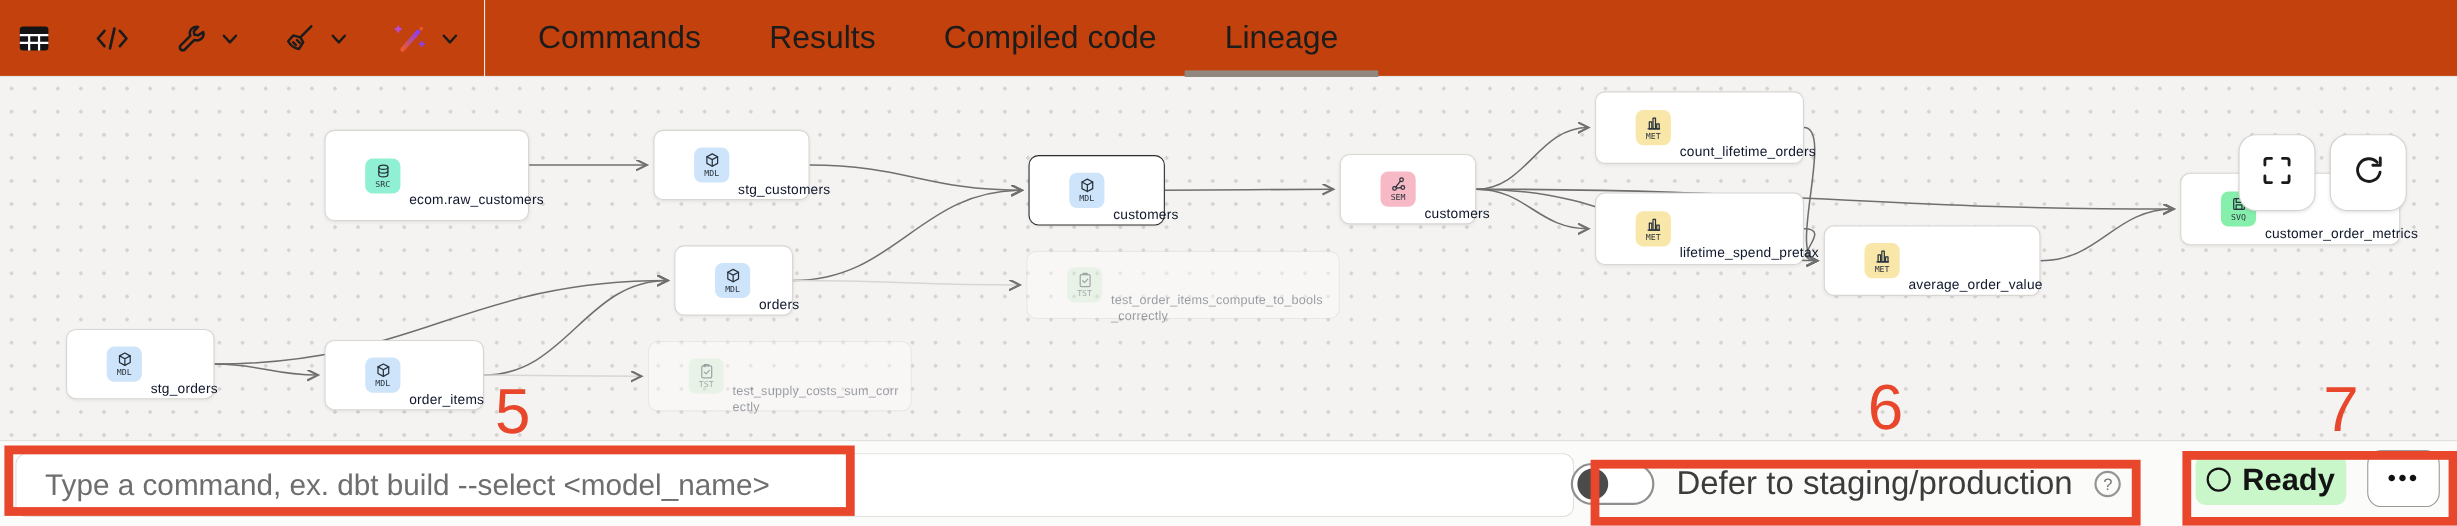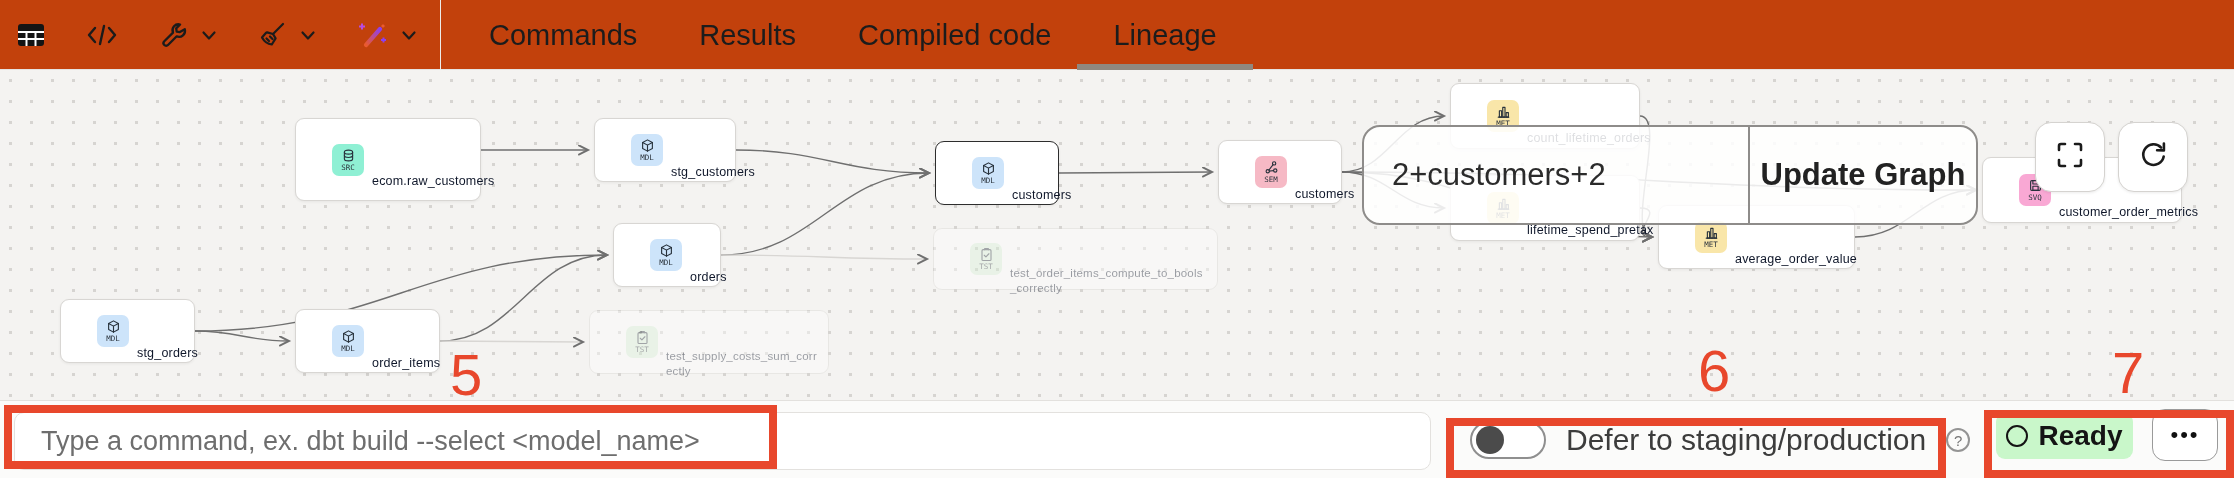--- a/index.html
+++ b/index.html
@@ -49,21 +49,21 @@
   .btn-fit { left:2035px; top:52px; }
   .btn-refresh { left:2118px; top:52px; }
 
   
   .bottombar { position:absolute; left:0; top:400px; width:2234px; height:78px; background:#fbfbfa;
     border-top:1px solid #e3e1de; }
   .cmdinput { position:absolute; left:14px; top:11px; width:1417px; height:58px; background:#fff;
     border:1px solid #e3e1de; border-radius:10px; padding-left:26px; font-size:27px; color:#555;
     font-family:"Liberation Sans","DejaVu Sans",sans-serif; outline:none; }
   .cmdinput::placeholder { color:#6e6e6e; opacity:1; }
-  .defergrp { position:absolute; left:1470px; top:0; height:78px; display:flex; align-items:center; gap:20px;text-align:center; }
+  .defergrp { position:absolute; left:1428px; top:0; height:78px; display:flex; align-items:center; gap:20px;text-align:center; }
   .toggle { width:76px; height:38px; border:2px solid #8f8f8f; border-radius:20px; background:#fff;
     position:relative; cursor:pointer; }
   .knob { position:absolute; left:4px; top:3px; width:28px; height:28px; border-radius:50%; background:#4b4b4b; }
   .deferlabel { font-size:30px; color:#3c3c3c; white-space:nowrap; }
   .helpq { width:24px; height:24px; border:2px solid #949494; border-radius:50%; display:flex;
     align-items:center; justify-content:center; font-size:15px; color:#777; cursor:pointer; }
   .readypill { position:absolute; left:1996px; top:12px; width:137px; height:46px; background:#c9f7ca;
     border-radius:9px; display:flex; align-items:center; justify-content:center; gap:10px; cursor:pointer; }
   .ring { width:22px; height:22px; border:2.5px solid #141414; border-radius:50%; }
   .readytxt { font-size:28px; font-weight:bold; color:#141414; }
@@ -316,36 +316,32 @@
               <path d="M3,17.5 h14"></path>
               <rect x="4.5" y="9" width="3" height="8.5"></rect>
               <rect x="9" y="4.5" width="3" height="13"></rect>
               <rect x="13.5" y="11.5" width="3" height="6"></rect>
             </svg>
             <span class="bcode">MET</span>
           </div>
           <span class="nlabel">average_order_value</span>
         </div>
         <div class="gnode" style="left: 1982px; top: 87px; width: 200px; height: 66px;">
-          <div class="badge" style="background: #f9a8d4; text-align: center;">
+          <div class="badge" style="background: #86efac; text-align: center;">
             <svg width="15" height="15" viewBox="0 0 20 20" fill="none" stroke="#27313b" stroke-width="1.5" stroke-linecap="round" stroke-linejoin="round">
               <rect x="3.5" y="3.5" width="13" height="13" rx="1.5"></rect>
               <path d="M6.5,3.5 v4.5 h7 v-4.5"></path>
               <rect x="6.5" y="11" width="7" height="5.5"></rect>
             </svg>
             <span class="bcode">SVQ</span>
           </div>
           <span class="nlabel">customer_order_metrics</span>
         </div>
       </div>
 
-    <div class="graph-overlay">
-      <div class="ov-left">2+customers+2</div>
-      <div class="ov-right">Update Graph</div>
-    </div>
 
     <div class="cnvbtn btn-fit">
       <span>
         <svg width="30" height="30" viewBox="0 0 30 30" fill="none" stroke="#1b1b1b" stroke-width="2.6" stroke-linecap="round" stroke-linejoin="round">
             <path d="M4,10 V6 a2,2 0 0 1 2,-2 h4"></path>
             <path d="M20,4 h4 a2,2 0 0 1 2,2 v4"></path>
             <path d="M26,20 v4 a2,2 0 0 1 -2,2 h-4"></path>
             <path d="M10,26 H6 a2,2 0 0 1 -2,-2 v-4"></path>
           </svg>
       </span>

